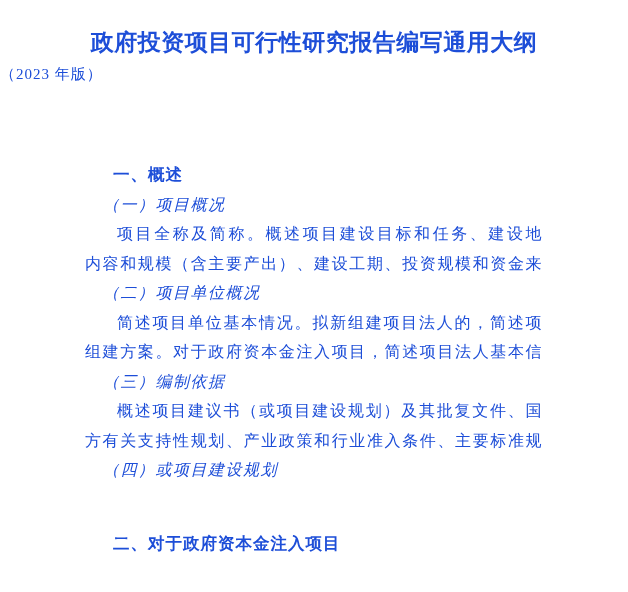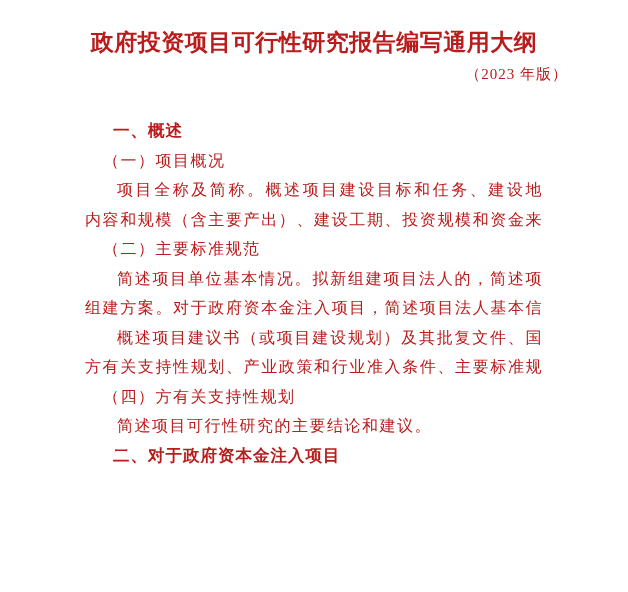--- a/index.html
+++ b/index.html
@@ -7,39 +7,39 @@
     padding: 0;
     background: #ffffff;
   }
   .page {
     position: relative;
     width: 628px;
     height: 592px;
     background: #ffffff;
     overflow: hidden;
     font-family: "Liberation Serif", serif;
-    color: #b91c1c;
+    color: #1d4ed8;
   }
   .doc-title {
     position: absolute;
     top: 28px;
     left: 0;
     width: 628px;
     text-align: center;
     font-size: 23px;
     font-weight: bold;
     letter-spacing: 0.5px;
     line-height: 30px;
   }
   .doc-subtitle {
     position: absolute;
     top: 63px;
     left: 0;
     width: 568px;
-    text-align: right;
+    text-align: left;
     font-size: 15px;
     letter-spacing: 1px;
     line-height: 22px;
   }
   .body-block {
     position: absolute;
     left: 85px;
     top: 116px;
     width: 458px;
   }
@@ -49,22 +49,24 @@
     overflow: hidden;
     font-size: 16px;
     letter-spacing: 1.5px;
   }
   .l-h1 {
     font-family: "Liberation Sans", sans-serif;
     font-weight: 700;
     font-size: 16.5px;
     letter-spacing: 1px;
     padding-left: 28px;
+    margin-top: 44px;
   }
   .l-h2 {
+    font-style: italic;
     padding-left: 18px;
   }
   .l-first {
     padding-left: 32px;
   }
   .just {
     text-align: justify;
     text-align-last: justify;
   }
 </style>
@@ -75,23 +77,23 @@
 
   <div class="doc-title">政府投资项目可行性研究报告编写通用大纲</div>
 
   <div class="doc-subtitle">（2023 年版）</div>
 
   <div class="body-block">
     <div class="line l-h1">一、概述</div>
     <div class="line l-h2">（一）项目概况</div>
     <div class="line l-first just">项目全称及简称。概述项目建设目标和任务、建设地点、建设</div>
     <div class="line just">内容和规模（含主要产出）、建设工期、投资规模和资金来源、建</div>
-    <div class="line l-h2">（二）主要标准规范</div>
+    <div class="line l-h2">（二）项目单位概况</div>
     <div class="line l-first just">简述项目单位基本情况。拟新组建项目法人的，简述项目法人</div>
     <div class="line just">组建方案。对于政府资本金注入项目，简述项目法人基本信息、投</div>
+    <div class="line l-h2">（三）编制依据</div>
     <div class="line l-first just">概述项目建议书（或项目建设规划）及其批复文件、国家和地</div>
     <div class="line just">方有关支持性规划、产业政策和行业准入条件、主要标准规范、专</div>
-    <div class="line l-h2">（四）方有关支持性规划</div>
-    <div class="line l-first">简述项目可行性研究的主要结论和建议。</div>
+    <div class="line l-h2">（四）或项目建设规划</div>
     <div class="line l-h1">二、对于政府资本金注入项目</div>
   </div>
 
 </div>
 
 </body></html>

